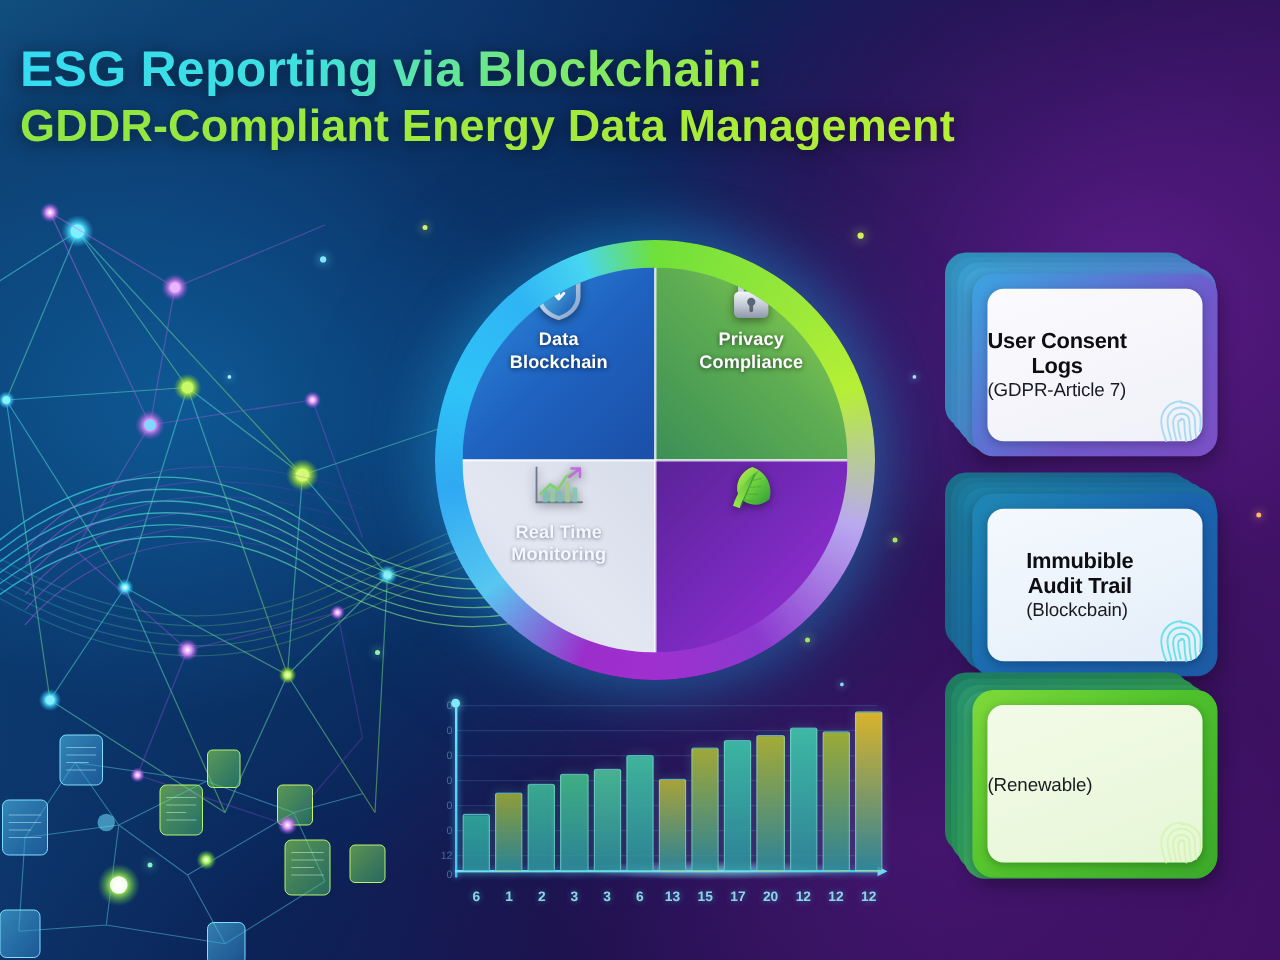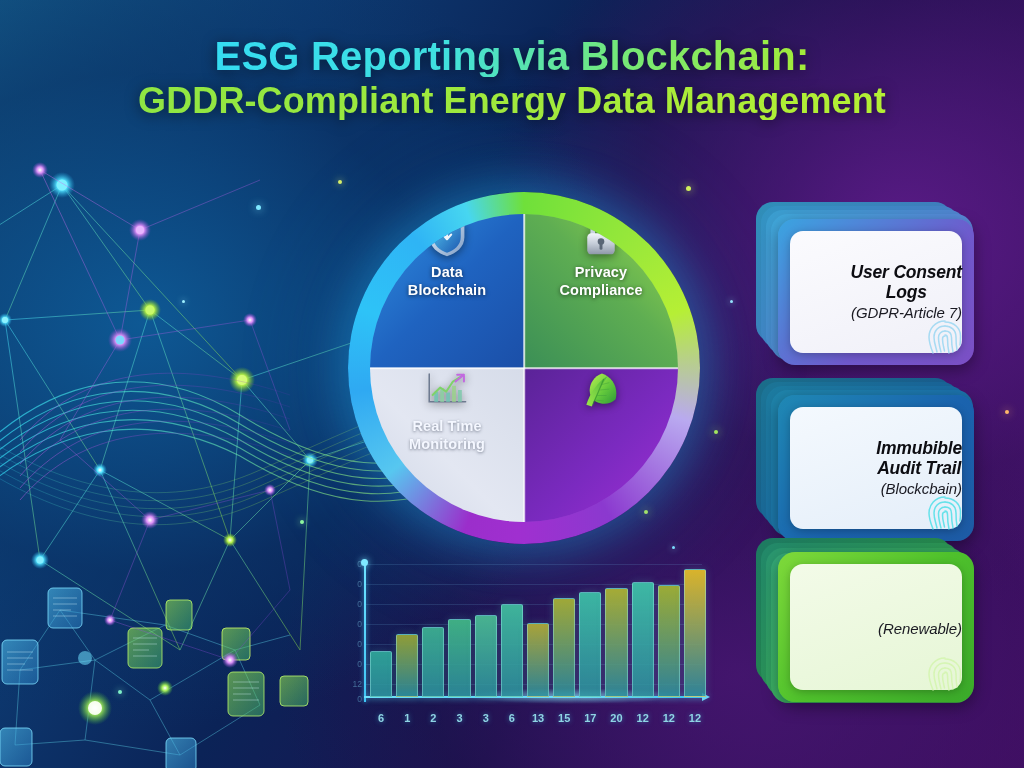--- a/index.html
+++ b/index.html
@@ -17,21 +17,21 @@
   
   .layer{position:absolute;inset:0;pointer-events:none;}
   .mesh-left{left:-20px;top:130px;width:470px;height:560px;}
   .mesh-ll{left:-10px;top:540px;width:330px;height:250px;}
   .mesh-right{right:-20px;top:140px;width:300px;height:560px;}
   .wave-left{left:-40px;top:330px;width:520px;height:220px;}
 
   .dot{position:absolute;border-radius:50%;}
 
   
-  .title-wrap{position:absolute;left:0;right:0;top:36px;text-align:center;}
+  .title-wrap{position:absolute;left:16px;right:0;top:36px;text-align:left;}
   .t-line1{
     font-size:40px;font-weight:bold;letter-spacing:.2px;line-height:1.02;
     background:linear-gradient(95deg,#35dcf2 0%,#3fe0e0 38%,#74e878 68%,#a4ec38 100%);
     -webkit-background-clip:text;background-clip:text;color:transparent;
     -webkit-text-fill-color:transparent;
     filter:drop-shadow(0 2px 7px rgba(0,0,0,.55));
     display:inline-block;
   }
   .t-line2{
     margin-top:5px;
@@ -79,23 +79,22 @@
   
   .card-stack{position:absolute;width:218px;height:158px;}
   .stk{position:absolute;border-radius:17px;}
   .card-face{
     position:absolute;border-radius:17px;overflow:hidden;
     display:flex;align-items:center;justify-content:center;
     box-shadow:0 5px 16px rgba(0,0,0,.38);
   }
   .card-paper{
     position:absolute;left:12px;top:12px;right:12px;bottom:12px;border-radius:13px;
-    display:flex;flex-direction:column;align-items:flex-end;justify-content:center;
+    display:flex;flex-direction:column;align-items:flex-start;justify-content:center;
     box-shadow:0 2px 8px rgba(0,0,0,.25);
-    font-style:italic;
   }
   .card-t1{font-size:17.5px;font-weight:bold;color:#0d0d12;line-height:1.12;text-align:center;letter-spacing:-.2px;}
   .card-t2{font-size:15px;font-weight:normal;color:#1a1a22;margin-top:2px;text-align:center;letter-spacing:-.1px;}
   .fp{position:absolute;right:7px;bottom:6px;width:44px;height:44px;opacity:.95;}
 
   
   .chart{position:absolute;left:342px;top:558px;width:368px;height:170px;}
   .grid-l{position:absolute;left:22px;right:8px;height:1px;background:rgba(120,190,235,.16);}
   .axis-y{position:absolute;left:22px;top:4px;width:1.6px;height:140px;background:linear-gradient(180deg,#6fe3ff,#3fc4f5);box-shadow:0 0 5px rgba(80,210,255,.8);}
   .axis-x{position:absolute;left:22px;bottom:30px;height:1.6px;width:344px;background:linear-gradient(90deg,#6fe3ff,#3fc4f5);box-shadow:0 0 6px rgba(80,210,255,.8);}

